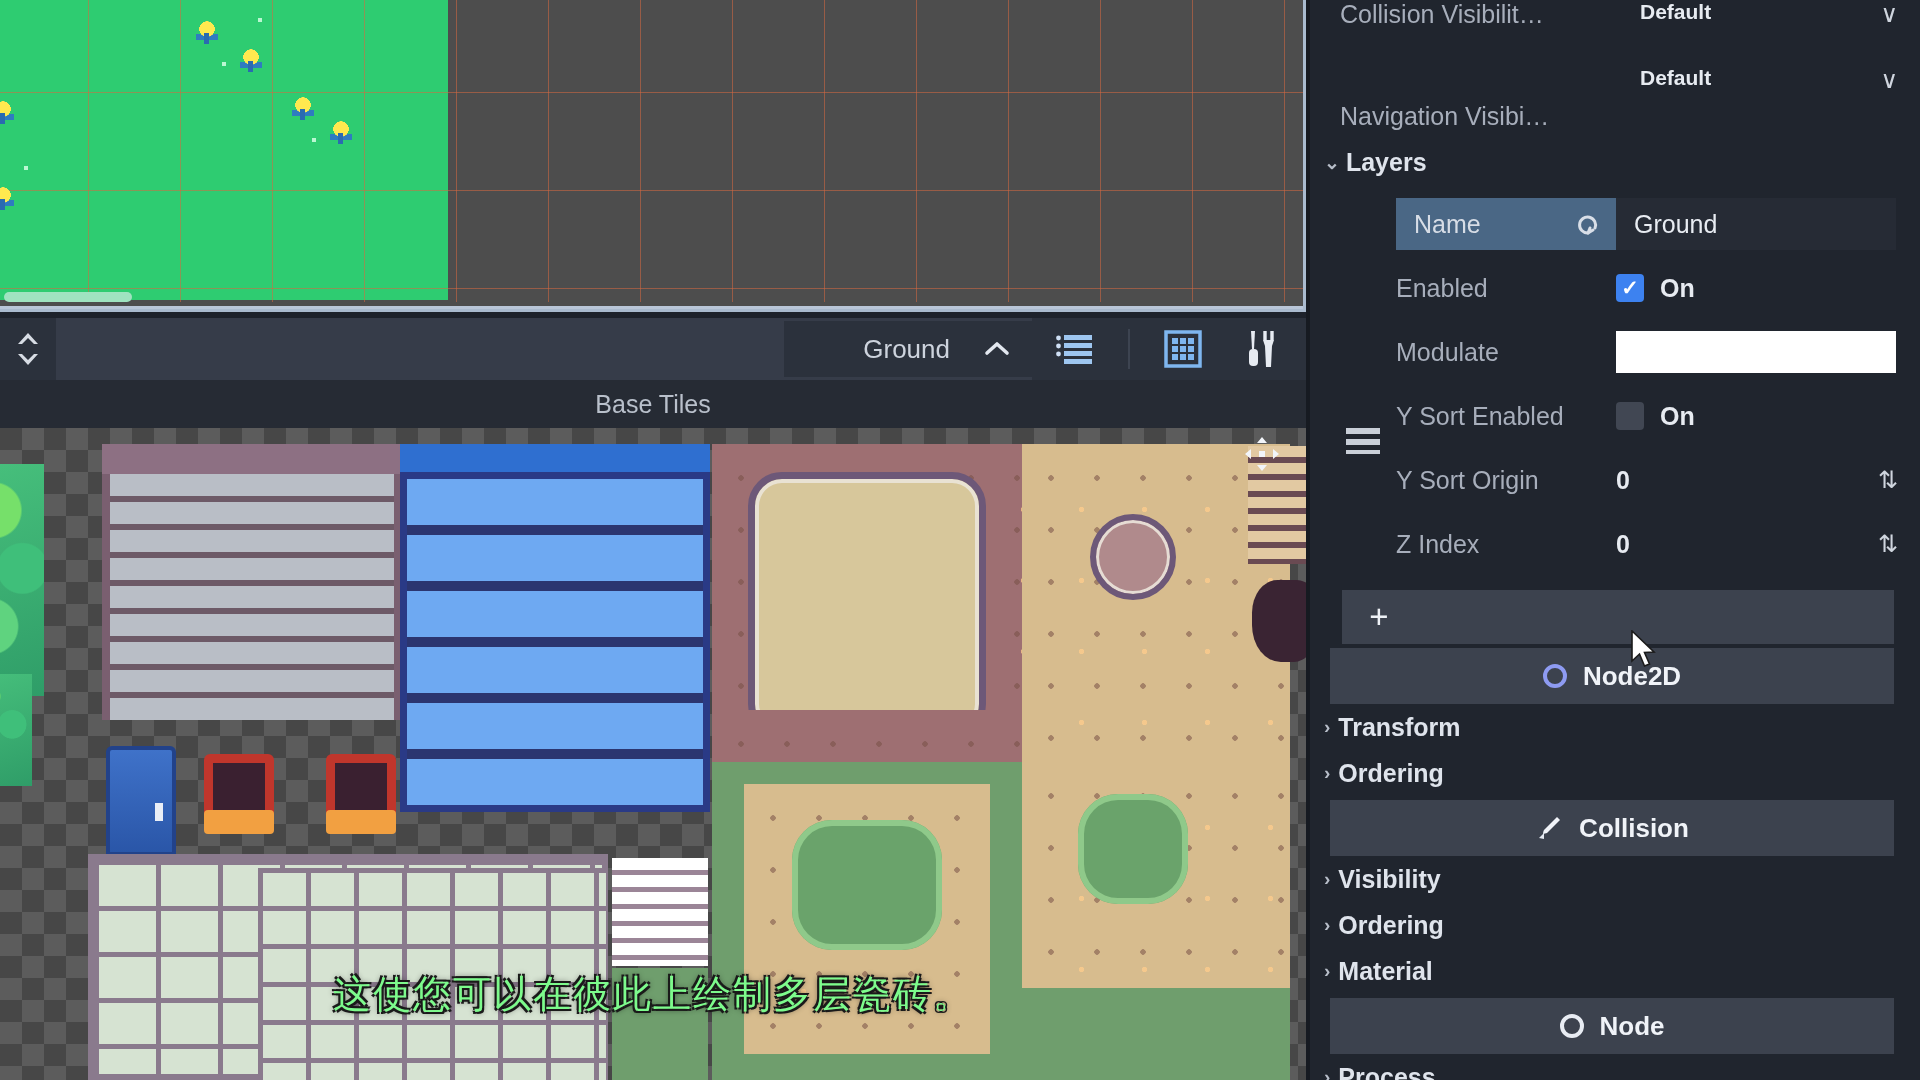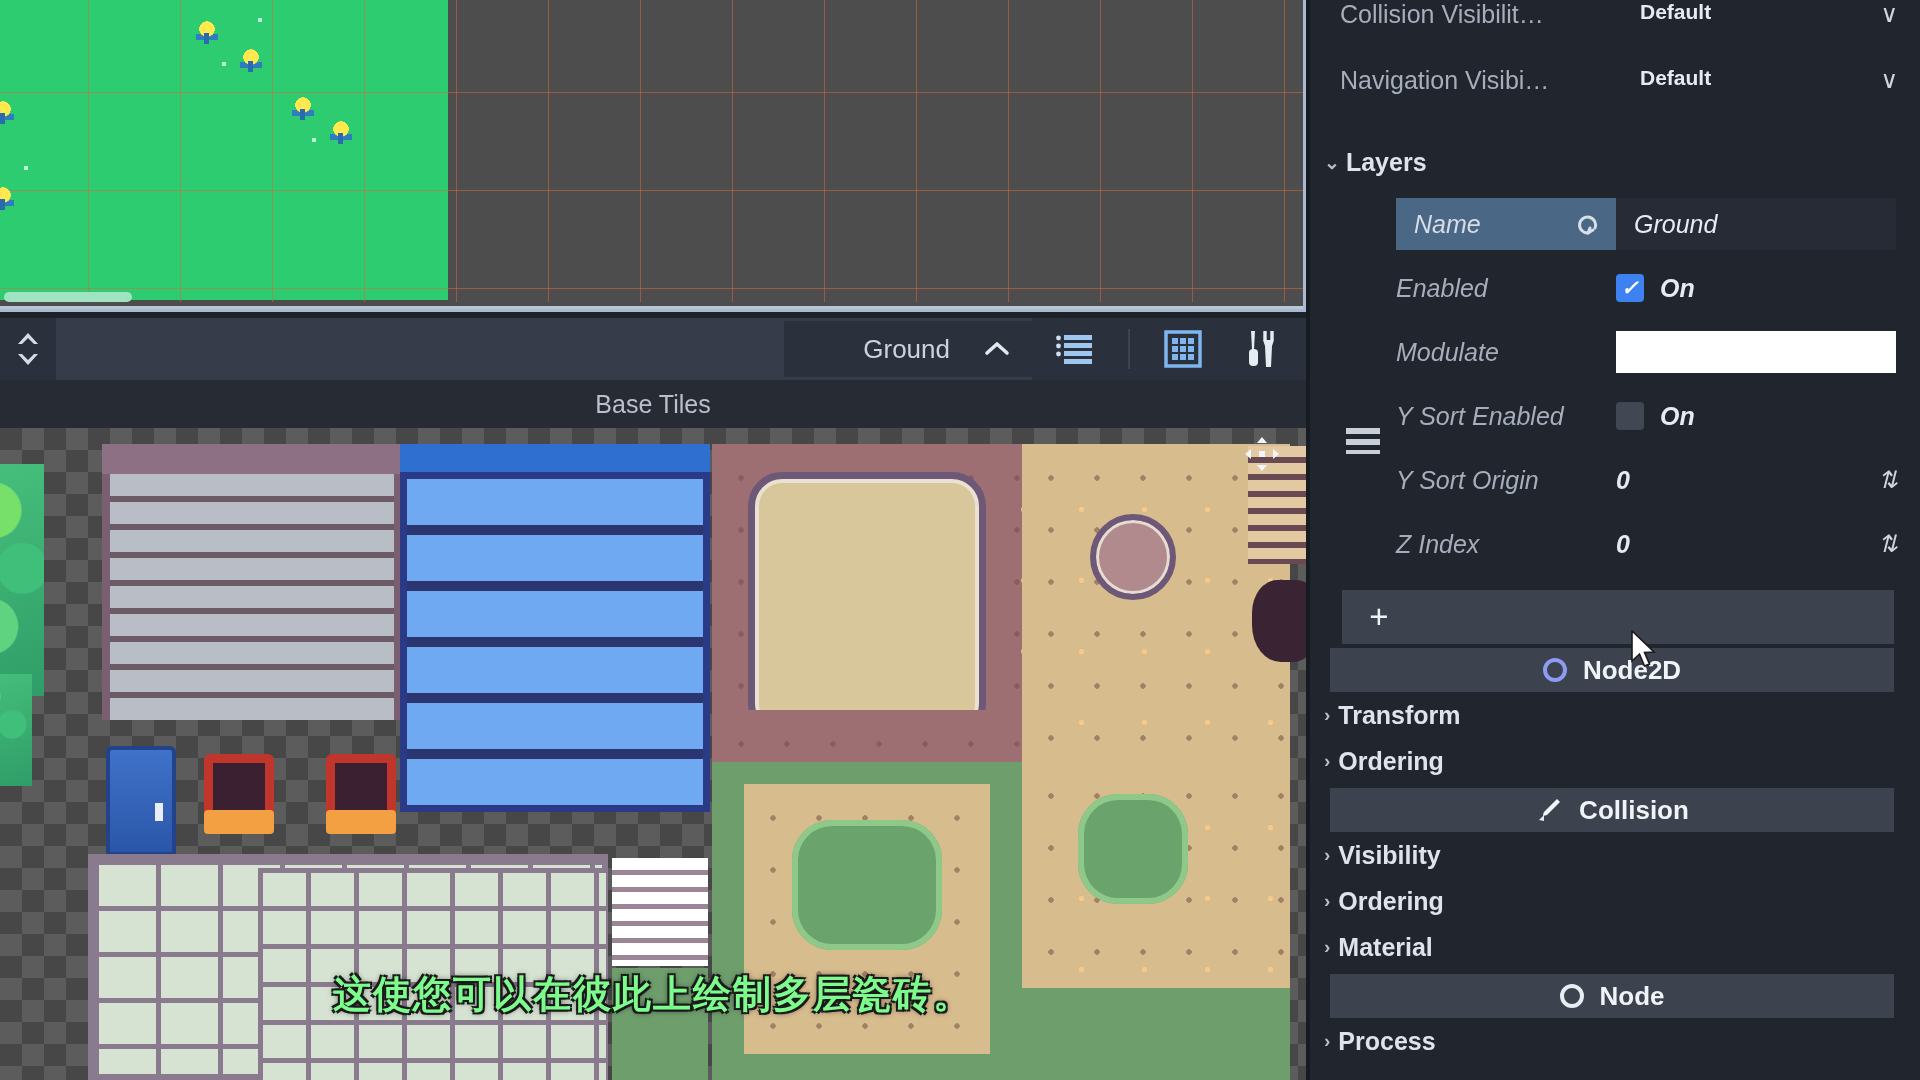--- a/index.html
+++ b/index.html
@@ -199,21 +199,21 @@
   }
   .stairs{
     background: repeating-linear-gradient(to bottom, #e2c9a2 0 11px, #6a4a52 11px 17px);
   }
   .cave{ background:#3a2433; border-radius:40% 30% 35% 45%; }
 
   
   #subtitle{
     position:absolute; left:0; bottom:60px; width:1306px;
     text-align:center;
-    font-size: 38px; font-weight: bold;
+    font-size: 38px; font-weight: normal;
     color: #7dfb8c;
     letter-spacing: 2px;
     text-shadow:
       -2px -2px 0 #1a1a1a, 2px -2px 0 #1a1a1a,
       -2px 2px 0 #1a1a1a, 2px 2px 0 #1a1a1a,
       0 0 6px rgba(0,0,0,.9);
     z-index: 50;
   }
 
   
@@ -240,21 +240,21 @@
   }
   .caret{ font-size:19px; color:#b7bec9; }
 
   
   #layers-body{ position:relative; padding-left:0; }
   #layer-grip{
     position:absolute; left:36px; top:236px;
     width:34px; height:26px;
     background: repeating-linear-gradient(to bottom, #c9cfd8 0 6px, transparent 6px 11px);
   }
-  .lyr-row{ display:flex; align-items:center; height:64px; padding-left:86px;font-style:italic; }
+  .lyr-row{ display:flex; align-items:center; height:64px; padding-left:86px; }
   .lyr-name-label{
     width:220px; height:52px; background:#4a6785; color:#d7dde6;
     display:flex; align-items:center; justify-content:space-between;
     padding:0 14px 0 18px; font-size:25px;
   }
   .lyr-name-value{
     flex:1; height:52px; background:#262b35; color:#e8ecf2;
     display:flex; align-items:center; padding-left:18px; font-size:25px;
     margin-right:24px;
   }
@@ -274,21 +274,21 @@
 
   #add-element{
     margin: 14px 26px 0 32px; height:54px;
     background:#3c424e; display:flex; align-items:center;
     color:#e5e9f0; font-size:25px;
   }
   #add-element .plus{ width:74px; text-align:center; font-size:33px; color:#eef1f6; }
   #add-element .lbl{ flex:1; text-align:center; padding-right:74px; }
 
   .class-bar{
-    margin: 4px 26px 0 20px; height:44px;
+    margin: 4px 26px 0 20px; height:56px;
     background:#3c424e; display:flex; align-items:center; justify-content:center;
     gap:16px; color:#f0f3f8; font-size:26px; font-weight:bold;
   }
   .prop-row{
     height:46px; display:flex; align-items:center; gap:8px;
     padding-left:14px; color:#dfe4ec; font-size:25px; font-weight:bold;
   }
   .node2d-ico{
     width:24px;height:24px;border-radius:50%;
     border:4px solid #8e9bf2;
@@ -441,21 +441,21 @@
 
   <div id="inspector">
 
     <div class="ins-row">
       <span class="ins-label" style="width:300px;">Collision Visibilit…</span>
       <span class="ins-value" style="flex:1;">Default</span>
       <span class="chev-d">∨</span>
     </div>
 
     <div class="ins-row">
-      <span class="ins-label" style="width:300px;">Navigation Visibi…</span>
+      <span class="ins-label" style="width:300px;margin-top:36px;">Navigation Visibi…</span>
       <span class="ins-value" style="flex:1;">Default</span>
       <span class="chev-d">∨</span>
     </div>
 
     <div class="section-head">
       <span class="caret">⌄</span>
       <span>Layers</span>
     </div>
 
     <div id="layers-body">

